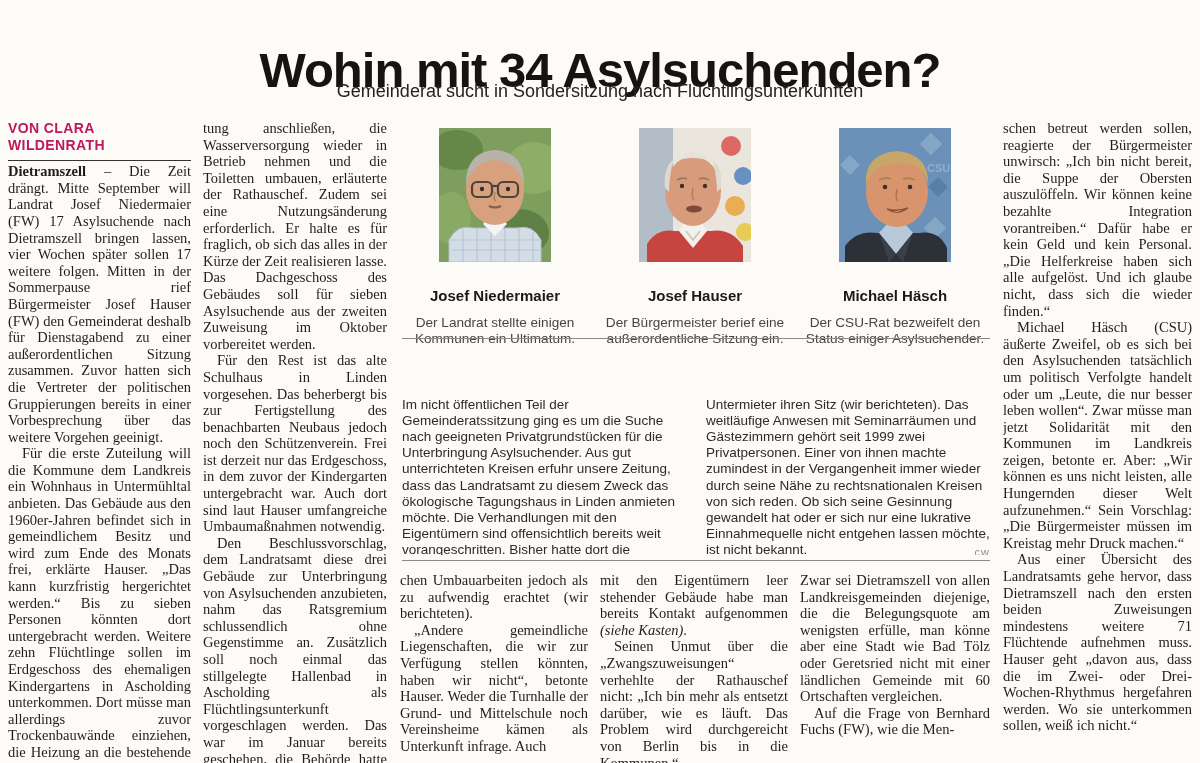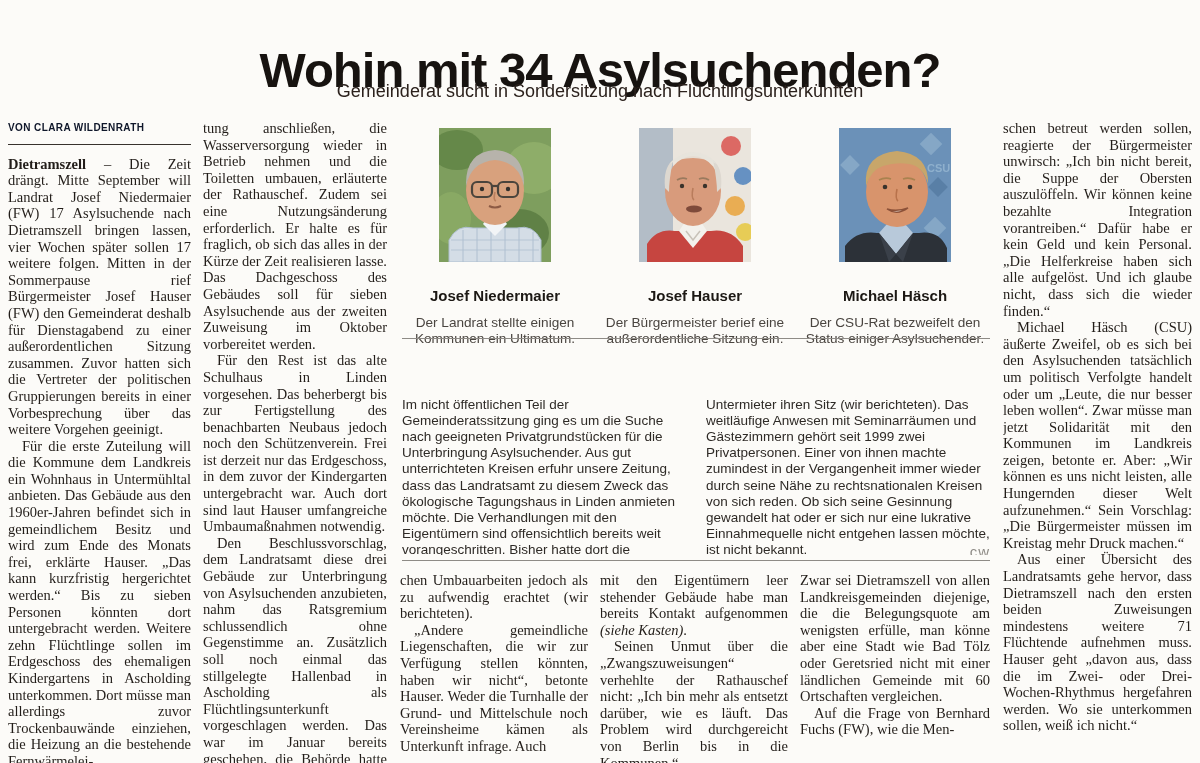--- a/index.html
+++ b/index.html
@@ -25,22 +25,22 @@
     text-align:justify; font-size:14.5px; line-height:16.6px;
     hyphens:auto; -webkit-hyphens:auto;
   }
   .col p, .bot-col p { margin:0; }
   .col p + p, .bot-col p + p { text-indent:14px; }
   .col-1 { left:8px;    width:183px; }
   .col-2 { left:203px;  width:184px; }
   .col-6 { left:1003px; width:189px; }
   .byline {
     font-family:"Liberation Sans", sans-serif; font-weight:bold;
-    font-size:10px; letter-spacing:.4px; color:#0f172a;
-    border-bottom:1.5px solid #37322d; padding-bottom:7px; margin-bottom:11px;
+    font-size:14px; letter-spacing:.4px; color:#be185d;
+    border-bottom:1.5px solid #37322d; padding-bottom:7px; margin-bottom:2px;
     text-align:left;
   }
   .lead-word { font-weight:bold; }
   
   .mid { position:absolute; left:400px; top:120px; width:590px; height:643px; }
   .figure { position:absolute; top:0; width:190px; }
   .fig-1 { left:0; } .fig-2 { left:200px; } .fig-3 { left:400px; }
   .portrait { display:block; margin:8px auto 0; width:112px; height:134px; }
   .fig-name {
     font-family:"Liberation Sans", sans-serif; font-weight:bold; font-size:15px;
@@ -58,21 +58,21 @@
     font-family:"Liberation Sans", sans-serif; font-weight:bold;
     font-size:20.5px; color:#19140f;
   }
   .box-col {
     position:absolute; top:263px; height:172px; overflow:hidden;
     font-family:"Liberation Sans", sans-serif; font-size:13.5px; line-height:16.2px;
     color:#2e2a26; text-align:left;
   }
   .box-col-1 { left:2px;   width:292px; }
   .box-col-2 { left:306px; width:284px; }
-  .sig { float:right; font-size:15px; letter-spacing:1px; color:#8f8c87; margin-top:2px; }
+  .sig { float:right; font-size:11px; letter-spacing:1px; color:#8f8c87; margin-top:2px; }
   .bot-col {
     position:absolute; top:452px; height:191px; overflow:hidden;
     text-align:justify; font-size:14.5px; line-height:16.6px;
   }
   .bot-1 { left:0;   width:188px; }
   .bot-2 { left:200px; width:188px; }
   .bot-3 { left:400px; width:190px; }
 </style>
 </head>
 <body>

